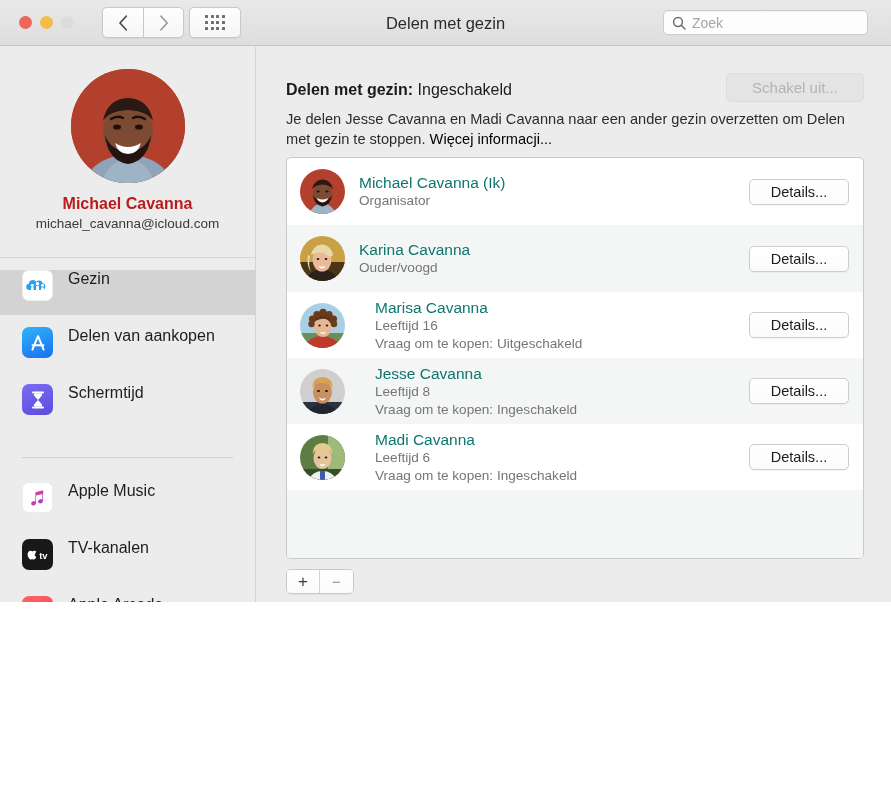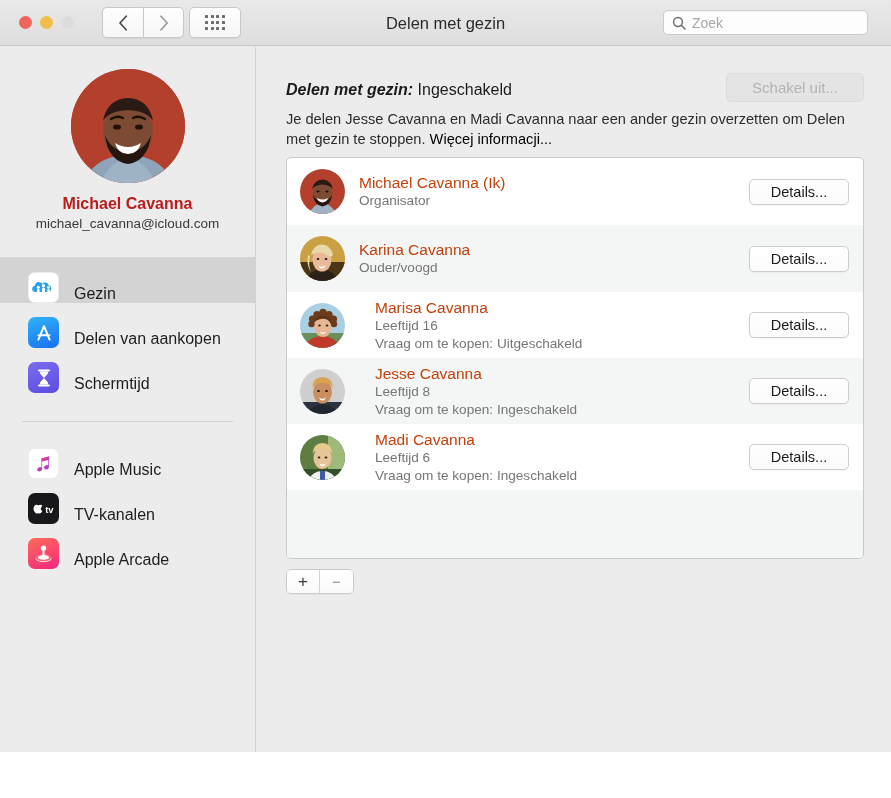--- a/index.html
+++ b/index.html
@@ -9,21 +9,21 @@
     width: 891px;
     height: 798px;
     overflow: hidden;
     font-family: "Liberation Sans", "DejaVu Sans", sans-serif;
     -webkit-font-smoothing: antialiased;
   }
 
   .window {
     position: relative;
     width: 891px;
-    height: 752px;
+    height: 602px;
     background: #ececec;
     overflow: hidden;
   }
 
   
   .titlebar {
     position: absolute;
     left: 0; top: 0;
     width: 891px;
     height: 46px;
@@ -167,23 +167,24 @@
   .side-divider.inset {
     margin: 0 22px;
     background: #d0d0d0;
   }
 
   .side-list { margin-top: 0; }
 
   .side-item {
     height: 45px;
     display: flex;
-    align-items: flex-end;
-    padding-left: 28px;
+    align-items: flex-start;
+    padding-left: 22px;
     cursor: default;
+    margin-top: 12px;
   }
   .side-item.selected {
     background: #d3d3d3;
   }
   .side-icon {
     width: 31px; height: 31px;
     border-radius: 7px;
     flex: 0 0 auto;
     position: relative;
     overflow: hidden;
@@ -221,21 +222,21 @@
 
   .head-row {
     position: absolute;
     left: 29px; top: 34px;
     width: 578px;
   }
   .head-title {
     font-size: 16px;
     color: #1b1b1b;
   }
-  .head-title b { font-weight: bold; font-style: italic; }
+  .head-title b { font-weight: bold; }
   .head-title .val { font-weight: normal; }
 
   .btn-disabled {
     position: absolute;
     right: 0; top: -8px;
     min-width: 138px;
     height: 29px;
     background: #e4e4e4;
     border: 1px solid #dcdcdc;
     border-radius: 5px;
@@ -290,21 +291,21 @@
     overflow: hidden;
     position: relative;
   }
   .row-text {
     margin-left: 14px;
     flex: 1 1 auto;
     min-width: 0;
   }
   .row-name {
     font-size: 15.5px;
-    color: #c2410c;
+    color: #0f766e;
     line-height: 19px;
   }
   .row-sub {
     font-size: 13.6px;
     color: #767676;
     line-height: 18px;
   }
 
   .btn-details {
     flex: 0 0 auto;

